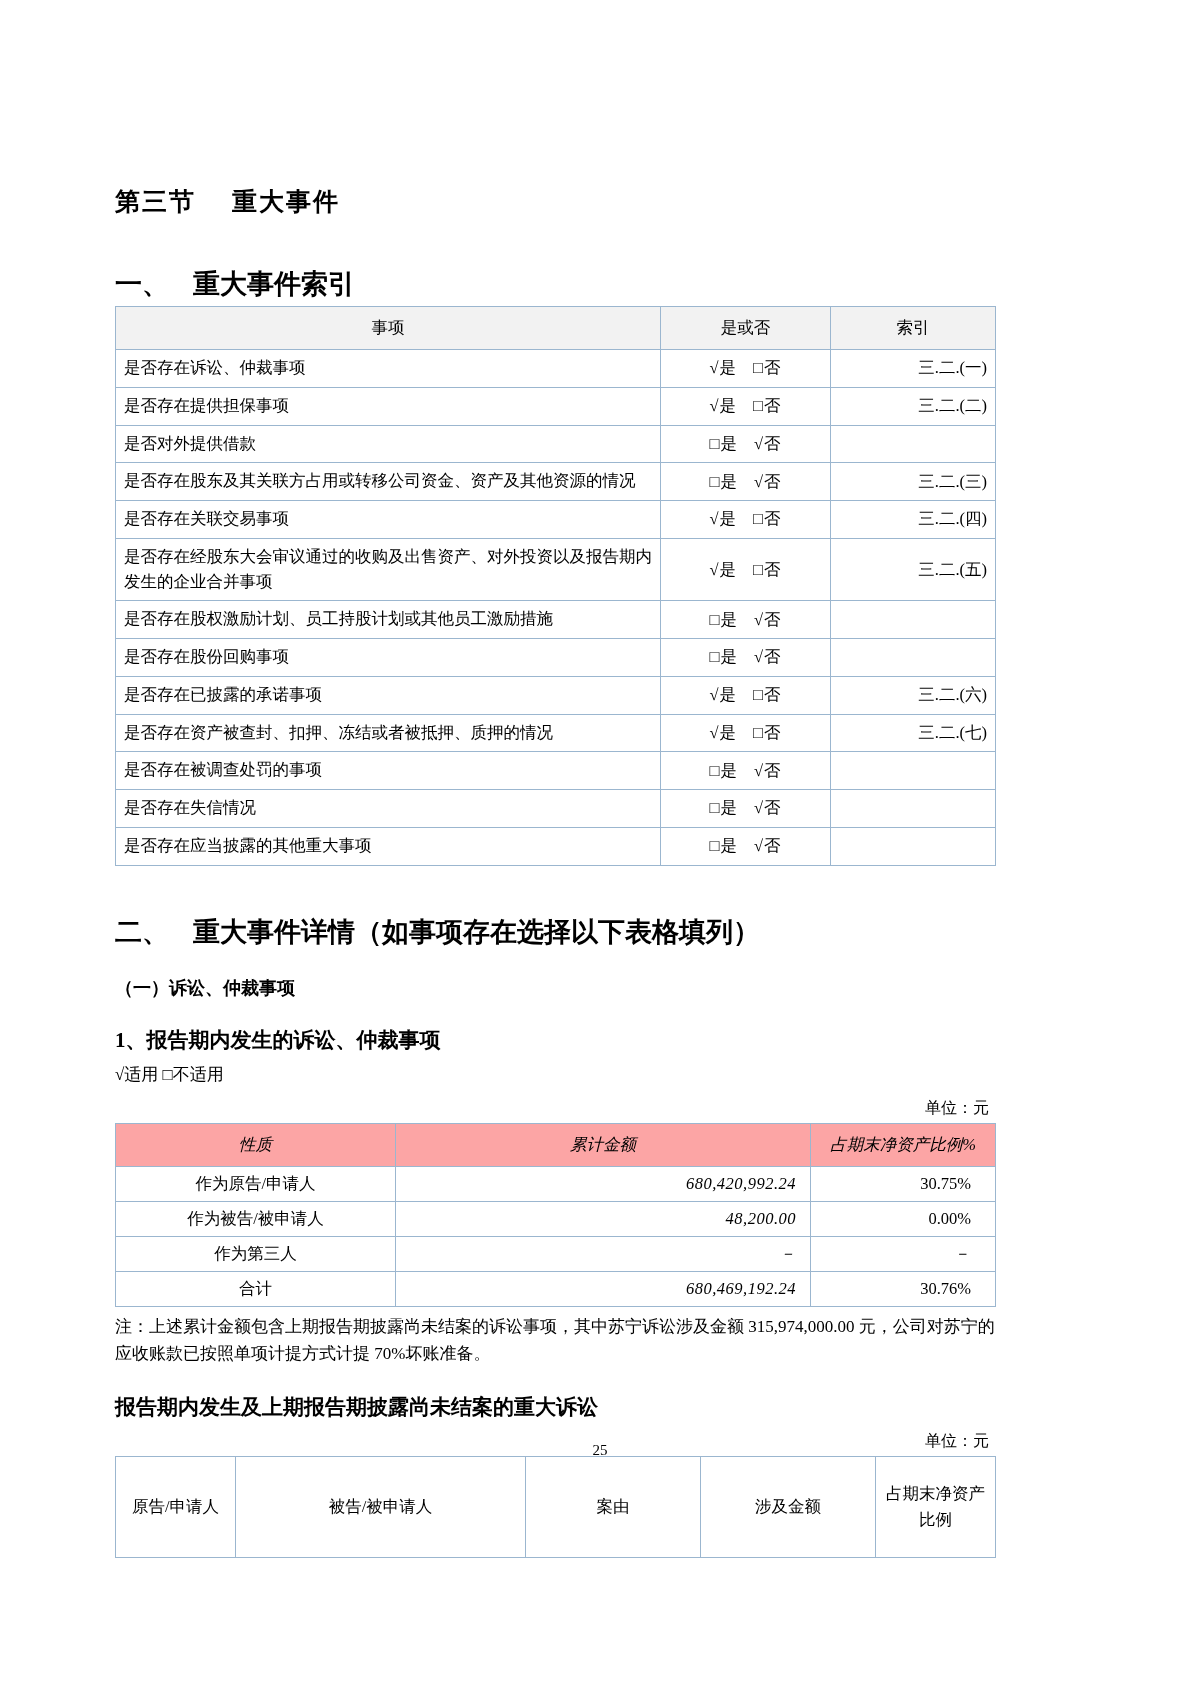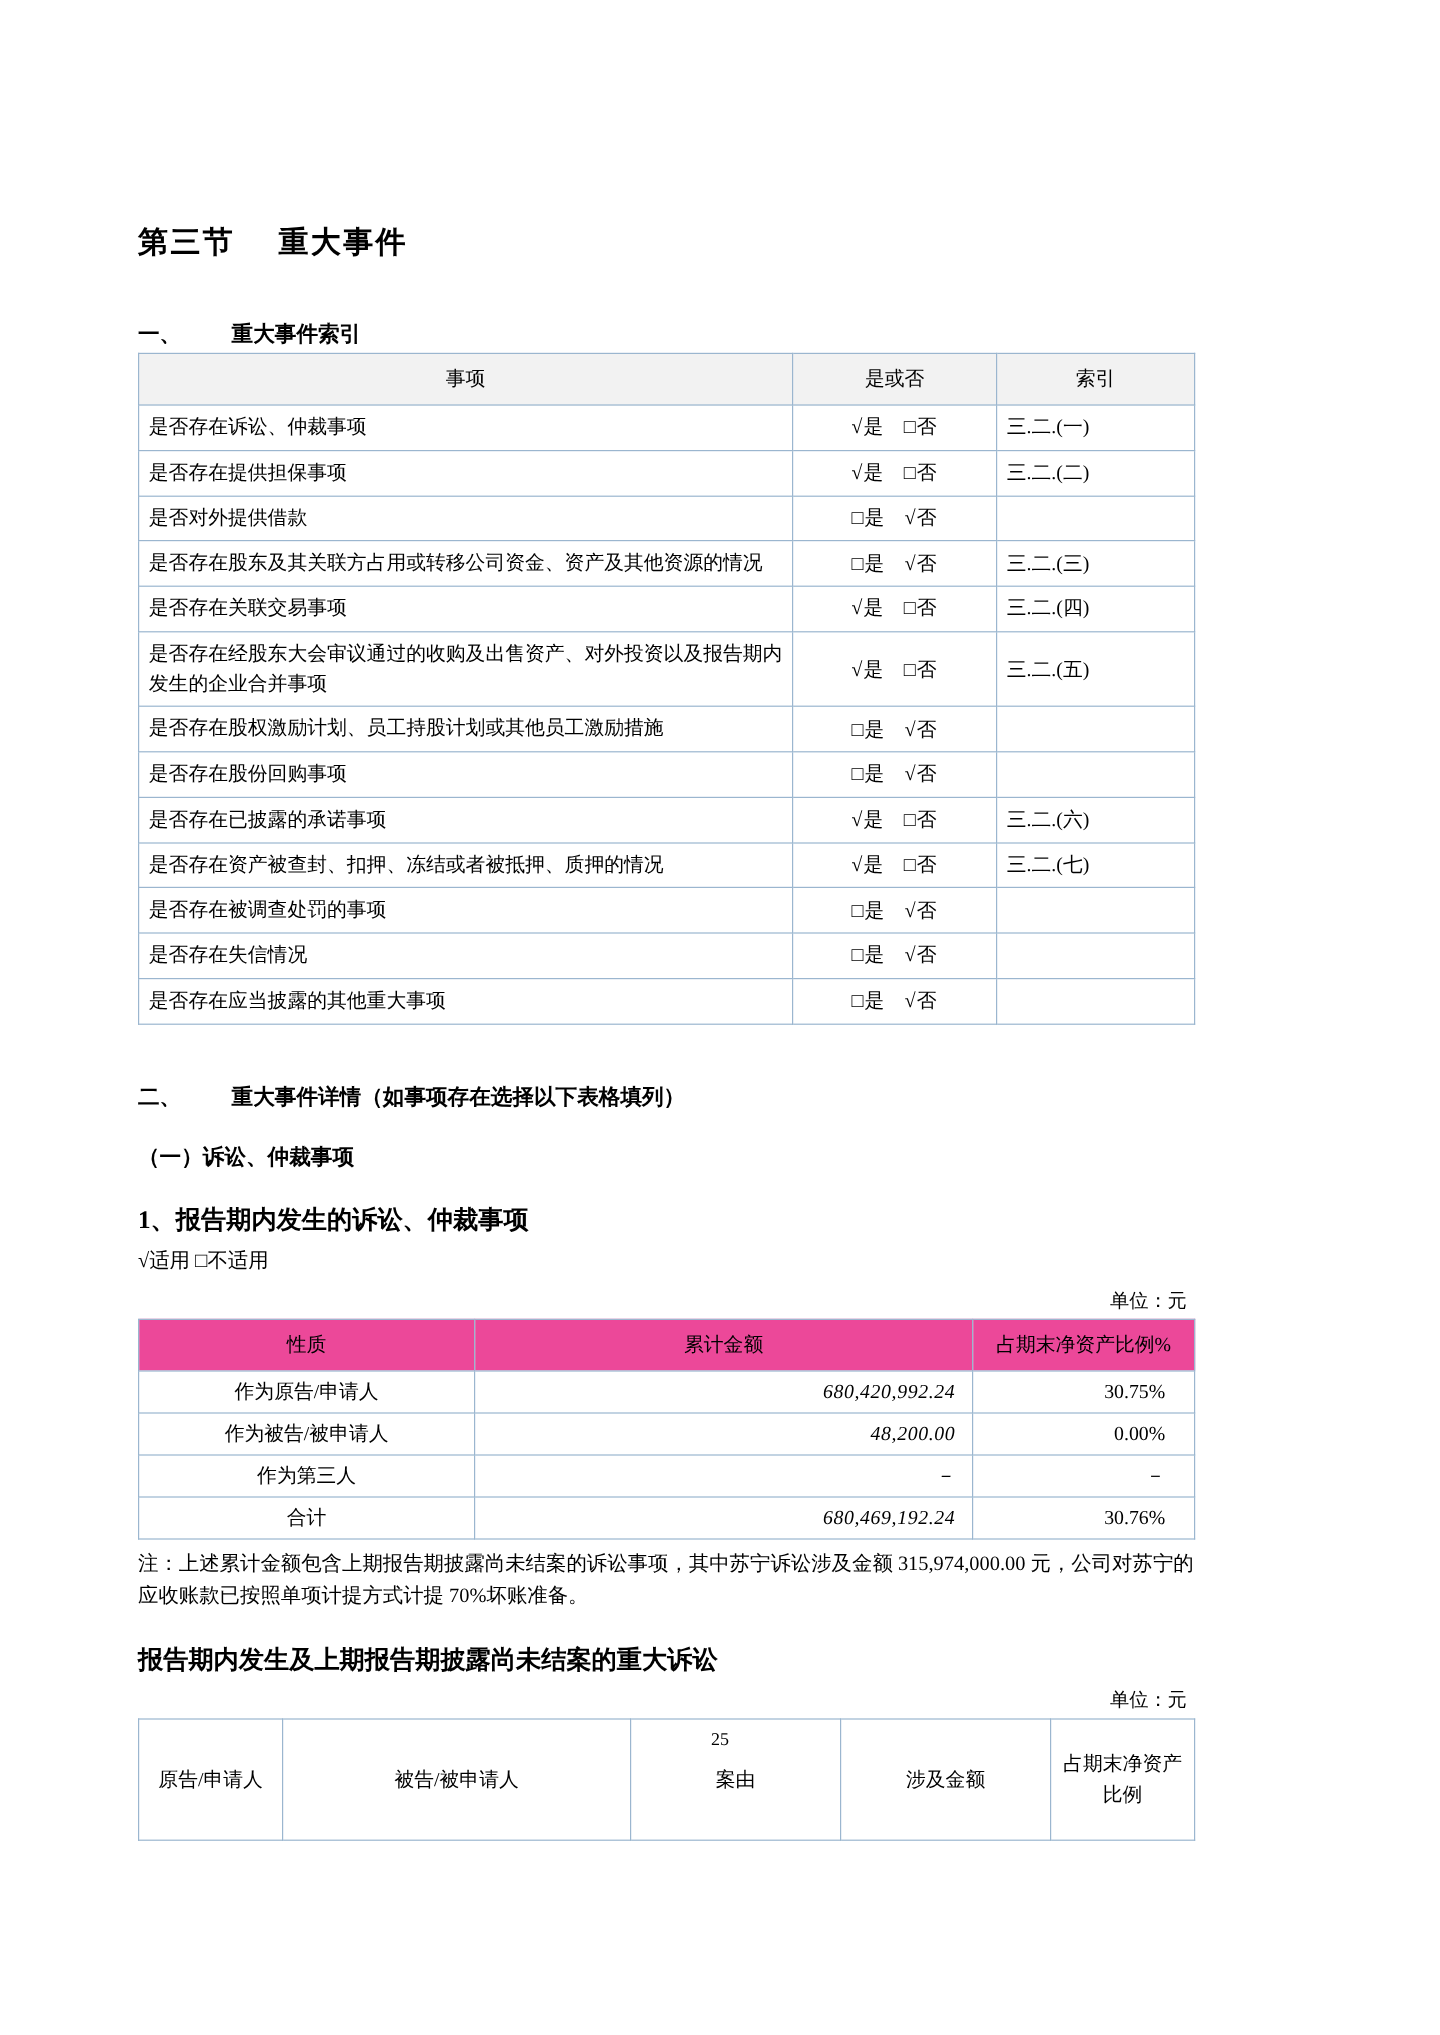--- a/index.html
+++ b/index.html
@@ -33,21 +33,21 @@
     text-align: left;
     margin: 0;
     padding-top: 185px;
     letter-spacing: 2px;
   }
   h1.section-title .gap {
     display: inline-block;
     width: 36px;
   }
   .heading-1 {
-    font-size: 18px;
+    font-size: 27px;
     font-weight: bold;
     margin-top: 48px;
     margin-bottom: 0;
   }
   .heading-1 .num {
     display: inline-block;
     width: 78px;
   }
   .heading-2 {
     font-size: 18px;
@@ -104,31 +104,32 @@
     white-space: nowrap;
   }
   .index-table td.yn .mark {
     letter-spacing: 1px;
   }
   .index-table td.yn .sp {
     display: inline-block;
     width: 16px;
   }
   .index-table td.idx {
-    text-align: left;
+    text-align: right;
   }
   
   .lit-table {
     margin-top: 2px;
   }
   .lit-table th {
-    background: #ec4899;
+    background: #fca5a5;
     text-align: center;
     font-weight: normal;
     height: 30px;
+    font-style: italic;
   }
   .lit-table td.nature {
     text-align: center;
   }
   .lit-table td.amount {
     text-align: right;
     font-family: "Liberation Serif", serif;
     padding-right: 14px;
     letter-spacing: 0.5px;
     font-style: italic;

